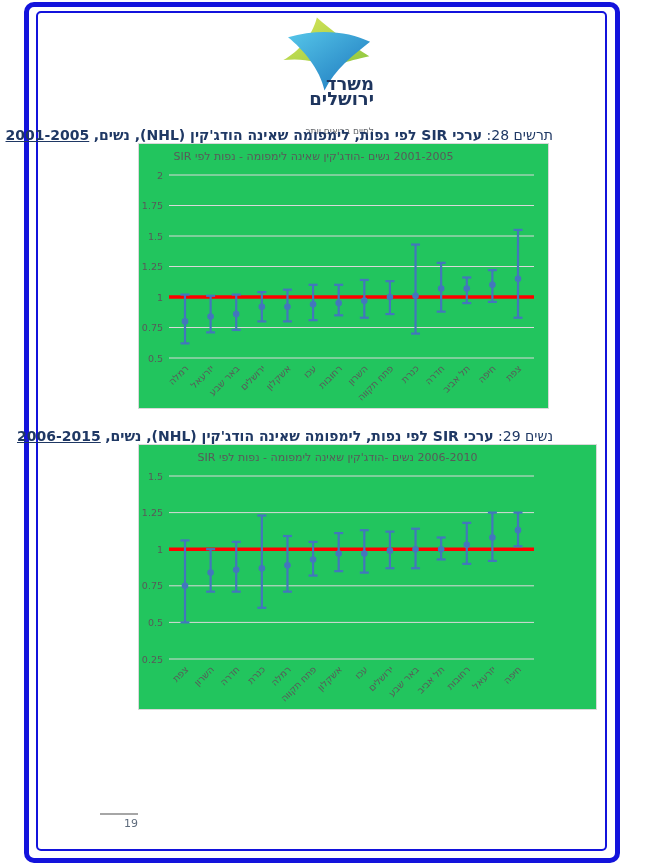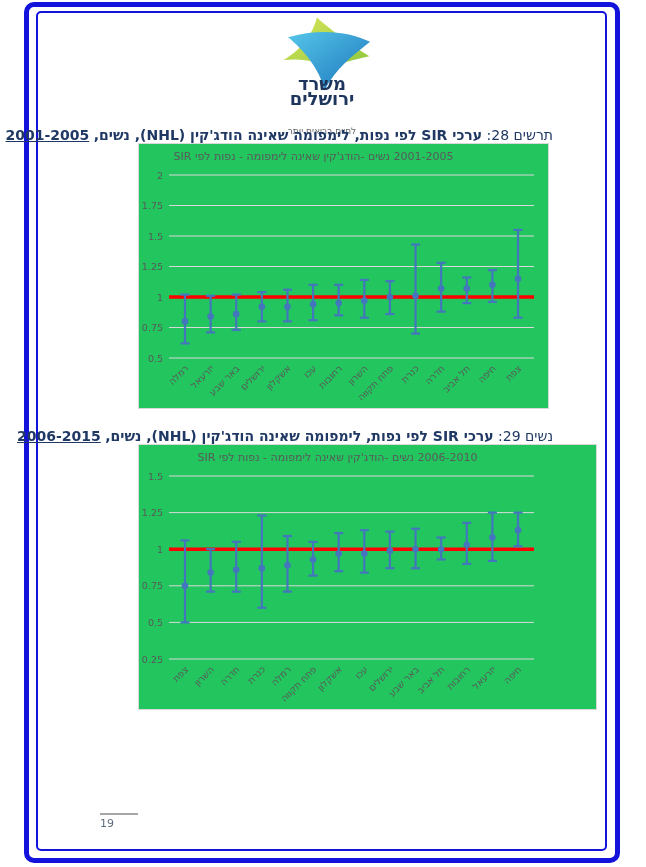--- a/index.html
+++ b/index.html
@@ -9,21 +9,21 @@
   }
   
   .frame-outer{position:absolute;left:24px;top:2px;right:26px;bottom:4px;
     border:5px solid #1313dc;border-radius:10px;}
   .frame-inner{position:absolute;left:36px;top:11px;right:39px;bottom:16px;
     border:2.5px solid #1313dc;border-radius:5px;}
 
   
   .logo{position:absolute;left:250px;top:14px;width:140px;height:112px;}
   .logo .star{position:absolute;left:18px;top:2px;}
-  .logo-text{position:absolute;top:62px;left:18px;width:140px;text-align:center;
+  .logo-text{position:absolute;top:62px;left:0;width:140px;text-align:right;
     transform:translateX(-16px);color:#1e355e;line-height:1;direction:rtl;}
   .logo-text .l1{font-size:18px;font-weight:bold;line-height:15px;}
   .logo-text .l2{font-size:9px;font-weight:normal;color:#63666a;margin-top:21px;}
 
   
   .caption{position:absolute;right:93px;direction:rtl;font-size:14px;color:#1f3864;white-space:nowrap;}
   .caption.c1{top:127px;}
   .caption.c2{top:428px;}
   .cap-label{font-weight:normal;}
   .cap-text{font-weight:bold;}
@@ -34,21 +34,21 @@
     border:1px solid #d9d9d9;background:#22c55e;}
   .chart-box.b1{top:143px;}
   .chart-box.b2{top:444px;padding-left:48px;}
   .chart-title{position:absolute;top:6px;left:0;width:100%;text-align:center;
     transform:translateX(-30px);font-size:11px;color:#595959;direction:ltr;white-space:nowrap;}
   svg.plot{position:absolute;left:0;top:0;}
   .tick{font-size:9.5px;fill:#595959;}
   .xlab{font-size:9.5px;fill:#595959;}
 
   
-  .footer{position:absolute;left:100px;top:813px;width:38px;text-align:left;
+  .footer{position:absolute;left:100px;top:813px;width:38px;text-align:right;
     border-top:2px solid #a6a6a6;padding-top:2px;font-size:11px;color:#5e6b7c;}
 </style>
 </head>
 <body>
 
 <div class="frame-outer"></div>
 <div class="frame-inner"></div>
 
 <div class="logo">
   <svg class="star" width="116" height="76" viewBox="0 0 120 100">

